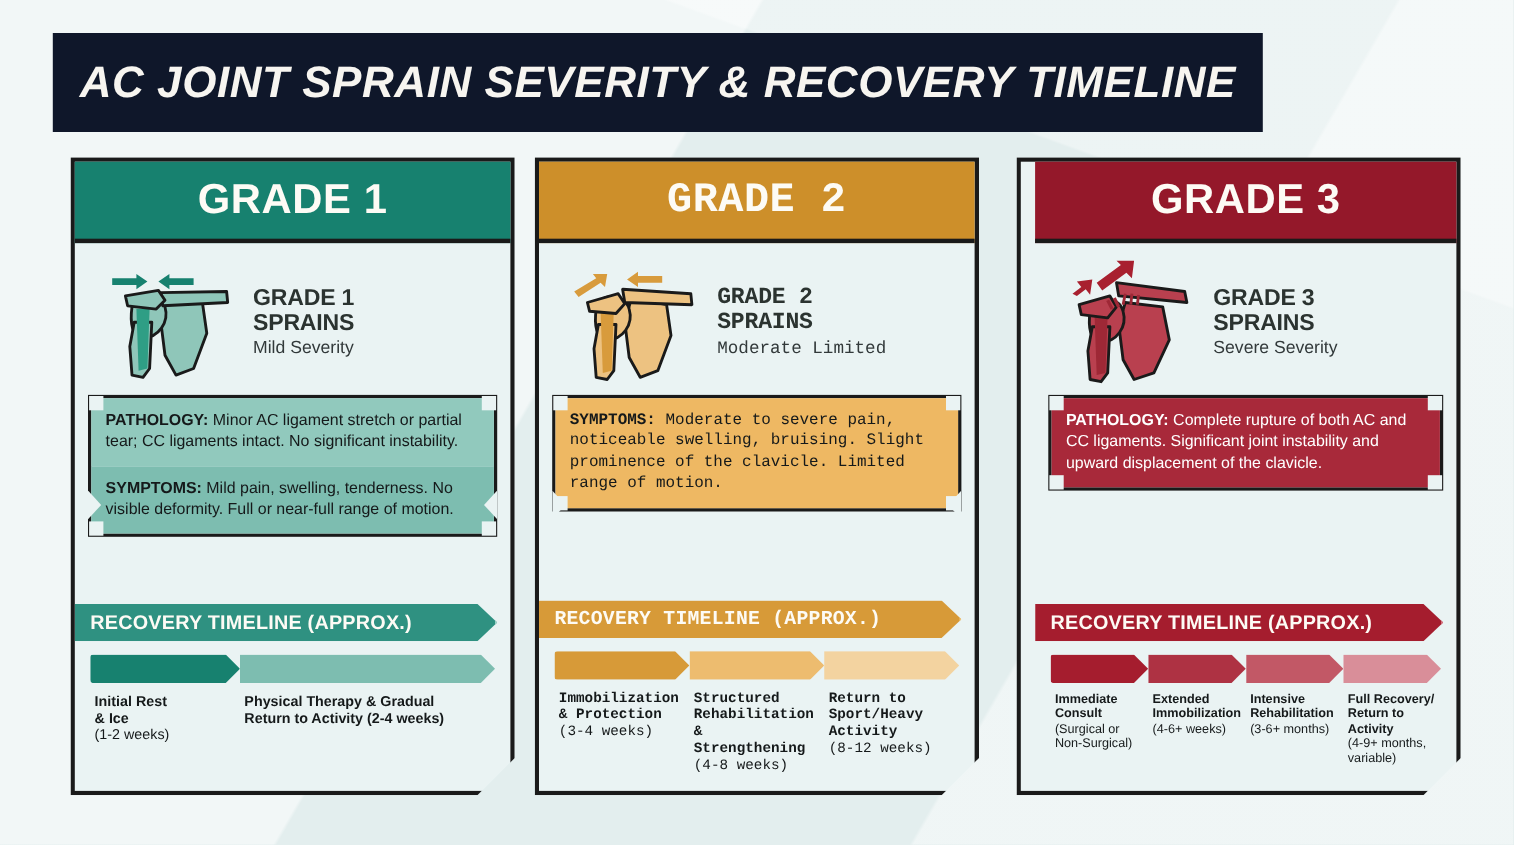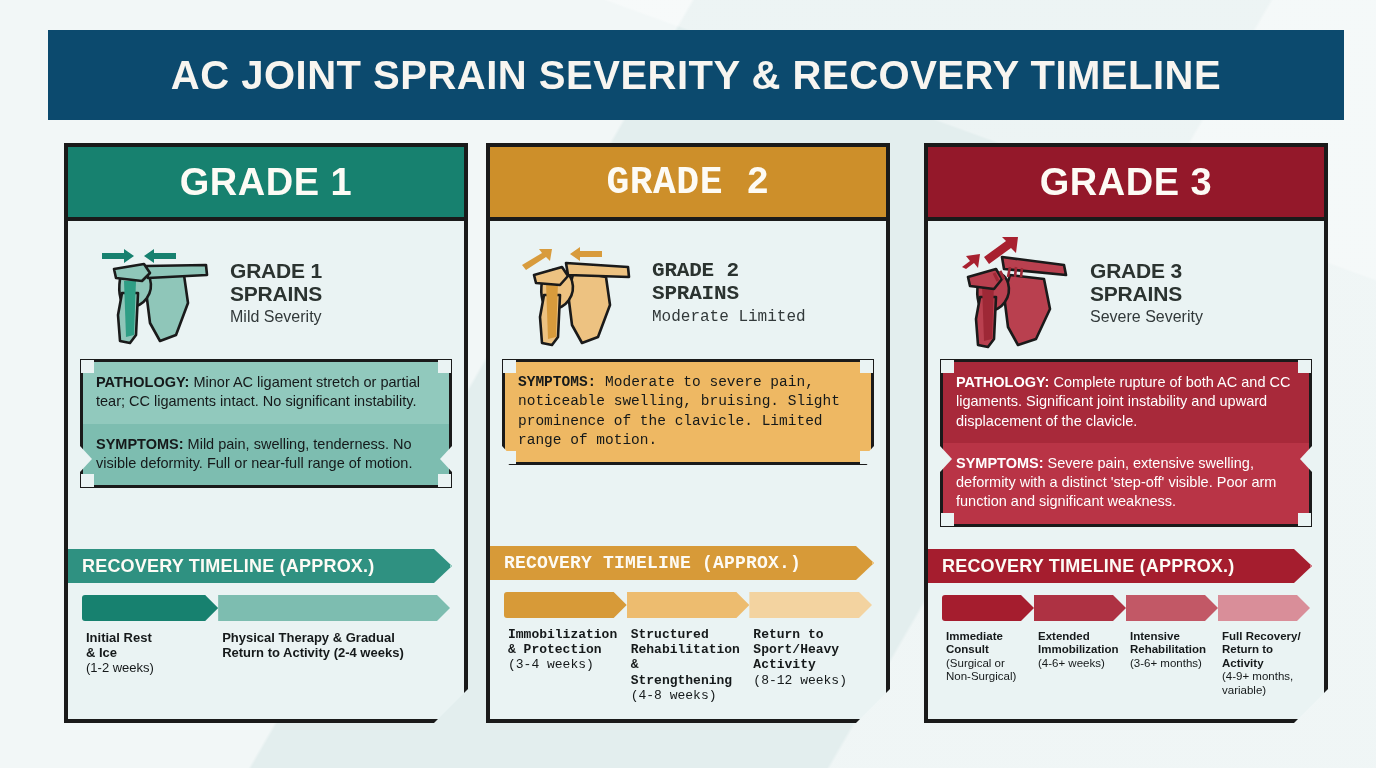--- a/index.html
+++ b/index.html
@@ -23,23 +23,23 @@
       linear-gradient(200deg, rgba(255,255,255,0.35) 0 22%, rgba(255,255,255,0) 22.2%);
     pointer-events: none;
   }
 
   .page { position: absolute; inset: 0; }
 
   
   .title-bar {
     position: absolute;
     left: 48px; top: 30px;
-    width: 1296px; height: 90px;
-    background: #0c4a6e;
-    display: flex; align-items: center; justify-content: center;
+    width: 1100px; height: 90px;
+    background: #0f172a;
+    display: flex; align-items: center; justify-content: center; font-style: italic;
   }
   .title-bar h1 {
     color: #f7f5f0;
     font-size: 40px;
     font-weight: bold;
     letter-spacing: 0.5px;
     text-align: center;
     white-space: nowrap;
   }
 
@@ -50,21 +50,21 @@
     width: 404px;
     height: 580px;
     background: #eaf3f3;
     border: 4px solid #1a1a1a;
     clip-path: polygon(0 0, 100% 0, 100% calc(100% - 34px), calc(100% - 34px) 100%, 0 100%);
     display: flex;
     flex-direction: column;
   }
   .card.g1 { left: 64px; }
   .card.g2 { left: 486px; font-family: Liberation Mono, monospace; }
-  .card.g3 { left: 924px; }
+  .card.g3 { left: 924px; padding-left: 13px; }
 
   .card-header {
     height: 74px;
     flex: 0 0 74px;
     display: flex; align-items: center; justify-content: center;
     border-bottom: 4px solid #1a1a1a;
   }
   .card-header span {
     font-size: 38px;
     font-weight: bold;
@@ -412,23 +412,20 @@
         <div class="notch tl"></div>
         <div class="notch tr"></div>
         <div class="notch bl"></div>
         <div class="notch br"></div>
         <div class="pinch left" style="top:84px;"></div>
         <div class="pinch right" style="top:84px;"></div>
 
         <div class="panel light-text" style="background:#a8293a;">
           <b>PATHOLOGY:</b><span> Complete rupture of both AC and CC ligaments. Significant joint instability and upward displacement of the clavicle.</span>
         </div>
-        <div class="panel light-text" style="background:#b93446;">
-          <b>SYMPTOMS:</b><span> Severe pain, extensive swelling, deformity with a distinct 'step-off' visible. Poor arm function and significant weakness.</span>
-        </div>
       </div>
 
       <div class="timeline-wrap">
         <div class="timeline-banner" style="background:#a51d2e;">
           <span>RECOVERY TIMELINE (APPROX.)</span>
           <span class="banner-chev" style="background:#d4717e;"></span>
         </div>
         <div class="stages">
           <div class="stage">
             <div class="stage-bar" style="background:#a51d2e;"></div>

